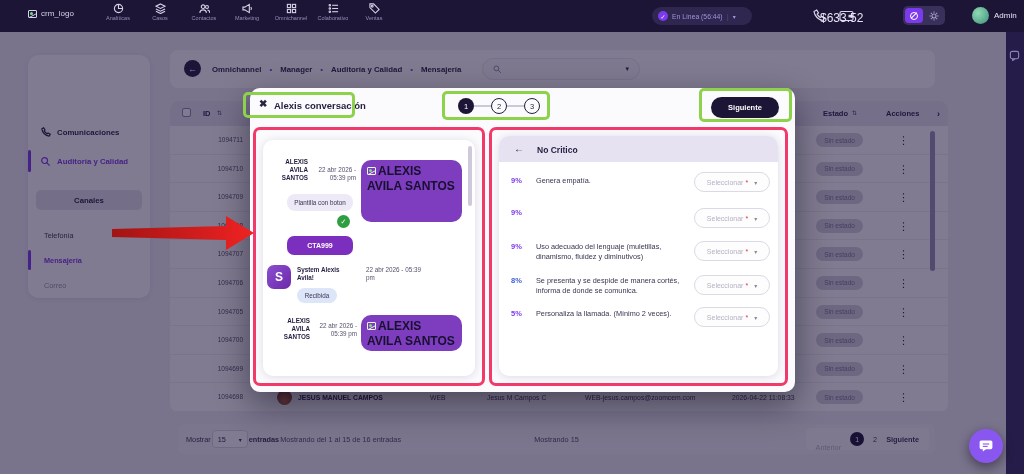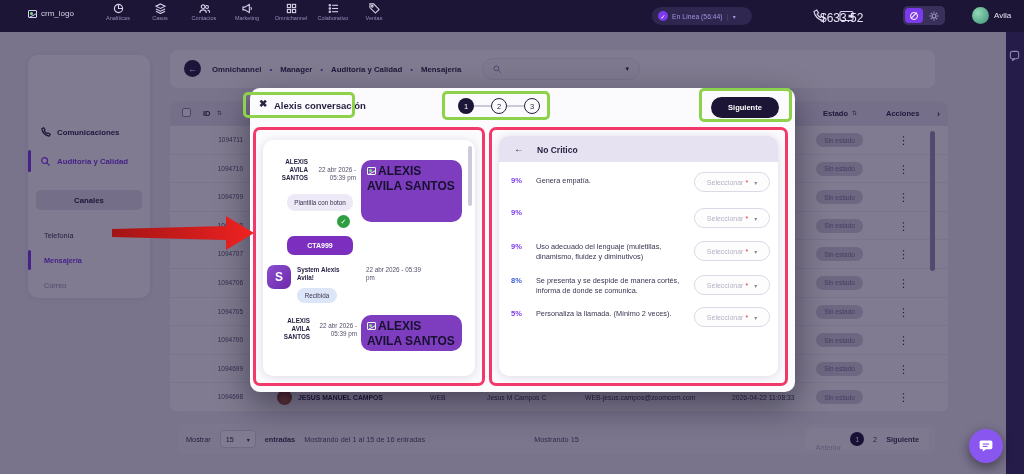--- a/index.html
+++ b/index.html
@@ -60,21 +60,21 @@
   .tbody{position:absolute;left:0;top:25px;width:778px;}
   .idtxt{position:absolute;left:20px;top:10px;width:53px;text-align:right;font-size:6.5px;color:#55506b;}
   .estpill{position:absolute;left:646px;top:7px;width:47px;height:14px;background:#d6d2e0;border-radius:7px;display:flex;align-items:center;justify-content:center;font-size:6.5px;color:#7d7791;}
   .kebab{position:absolute;left:728px;top:7px;font-size:11px;color:#2a2344;line-height:14px;}
   .ravatar{position:absolute;left:107px;top:7px;width:15px;height:15px;border-radius:50%;background:radial-gradient(circle at 50% 70%,#c06a43,#6e3320);}
   .rcell{position:absolute;top:11px;font-size:6.8px;color:#3d3757;white-space:nowrap;}
   .rname{font-weight:bold;color:#2a2344;}
   .tscroll{position:absolute;right:13px;top:30px;width:5px;height:140px;background:#9a93b5;border-radius:3px;}
 
   .footerbar{position:absolute;left:178px;top:424px;width:757px;height:30px;background:#f3f1f8;border-radius:6px;z-index:1;}
-  .fleft{position:absolute;left:8px;top:0;height:30px;display:flex;align-items:center;gap:9px;}
+  .fleft{position:absolute;left:8px;top:0;height:30px;display:flex;align-items:center;gap:1px;}
   .ftxt{font-size:7.3px;color:#3a3450;}
   .fmuted{font-size:7.3px;color:#55506b;}
   .fselect{width:36px;height:18px;background:#fff;border:1px solid #dcd7e6;border-radius:4px;display:flex;align-items:center;justify-content:space-between;padding:0 5px;font-size:7.3px;color:#2a2344;}
   .fcenter{position:absolute;left:50%;top:11px;transform:translateX(-50%);font-size:7.3px;color:#55506b;}
   .pager{position:absolute;right:6px;top:4px;height:22px;background:#fcfbfe;border-radius:4px;display:flex;align-items:center;gap:9px;padding:0 10px;}
   .pgmuted{font-size:7.3px;color:#b8b2c6;margin-top:16px;}
   .pgnum{font-size:7.3px;color:#3a3450;}
   .pgcur{width:14px;height:14px;border-radius:50%;background:#1c1536;color:#fff;font-size:7px;display:flex;align-items:center;justify-content:center;}
   .pgnext{font-size:7.3px;font-weight:bold;color:#3a3450;}
 
@@ -223,21 +223,21 @@
               <line x1="8.2" y1="5" x2="9.6" y2="5"></line>
               <line x1="1.8" y1="1.8" x2="2.8" y2="2.8"></line>
               <line x1="7.2" y1="7.2" x2="8.2" y2="8.2"></line>
               <line x1="7.2" y1="2.8" x2="8.2" y2="1.8"></line>
               <line x1="1.8" y1="8.2" x2="2.8" y2="7.2"></line>
             </g>
           </svg>
       </span>
     </div>
     <span class="avatar"></span>
-    <span class="adminlbl">Avila</span>
+    <span class="adminlbl">Admin</span>
   </header>
 
   <nav class="scard"></nav>
   <div class="sitem" style="top:121px">
     <svg viewBox="0 0 12 12">
         <path d="M2 2c.4 4 4 7.6 8 8l1.2-2-2.4-1.5-1 .9C6.5 6.6 5.4 5.5 4.6 4.2l.9-1L4 .8 2 2z"></path>
       </svg>
     <span>Comunicaciones</span>
   </div>
   <div class="sbar" style="top:150px;height:22px"></div>

